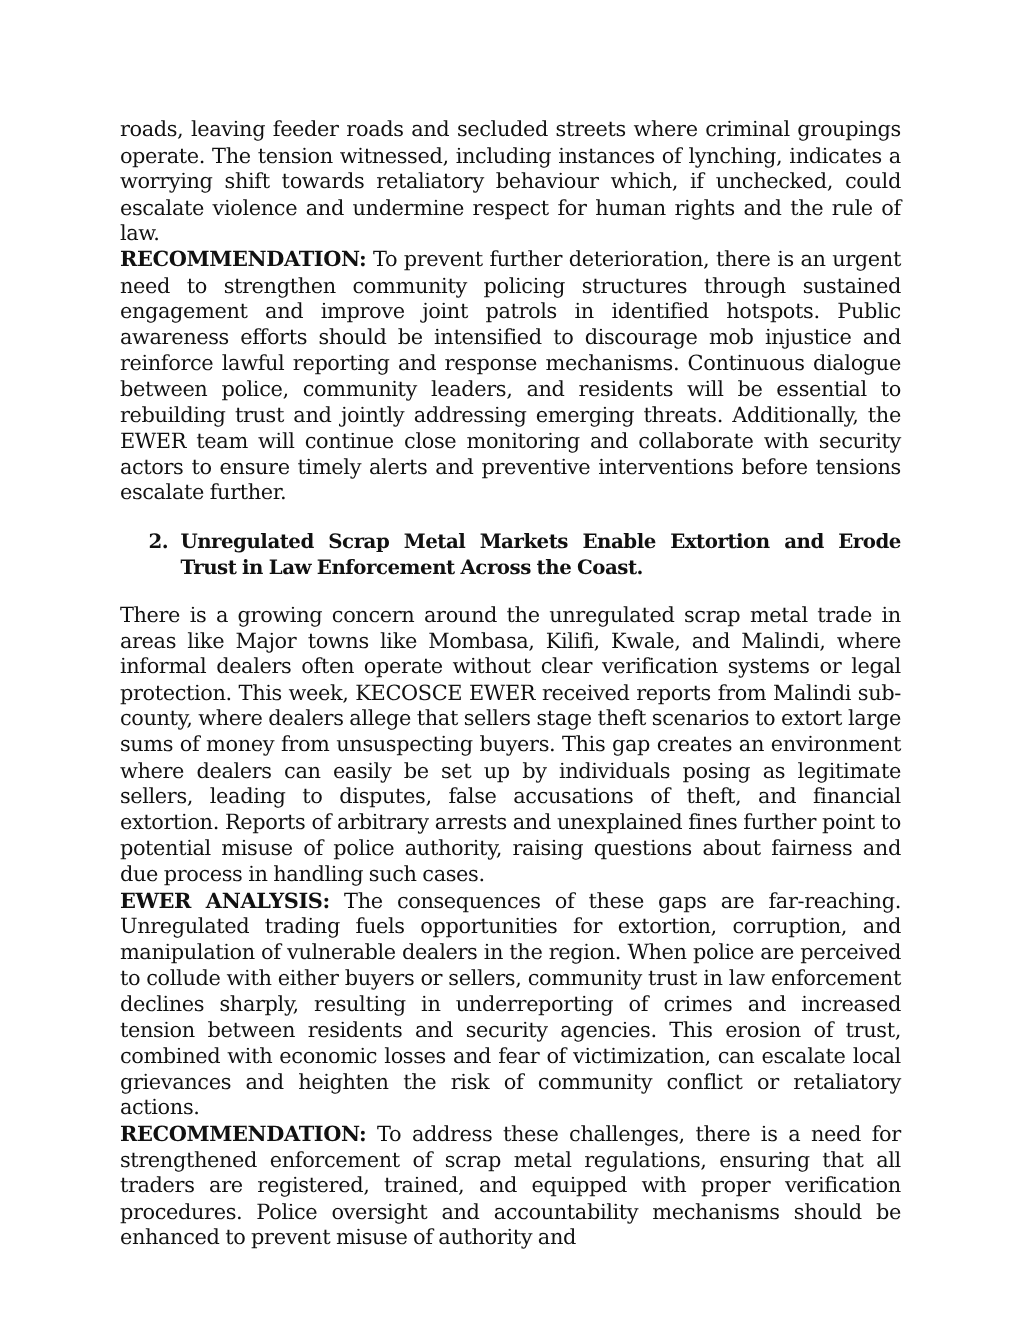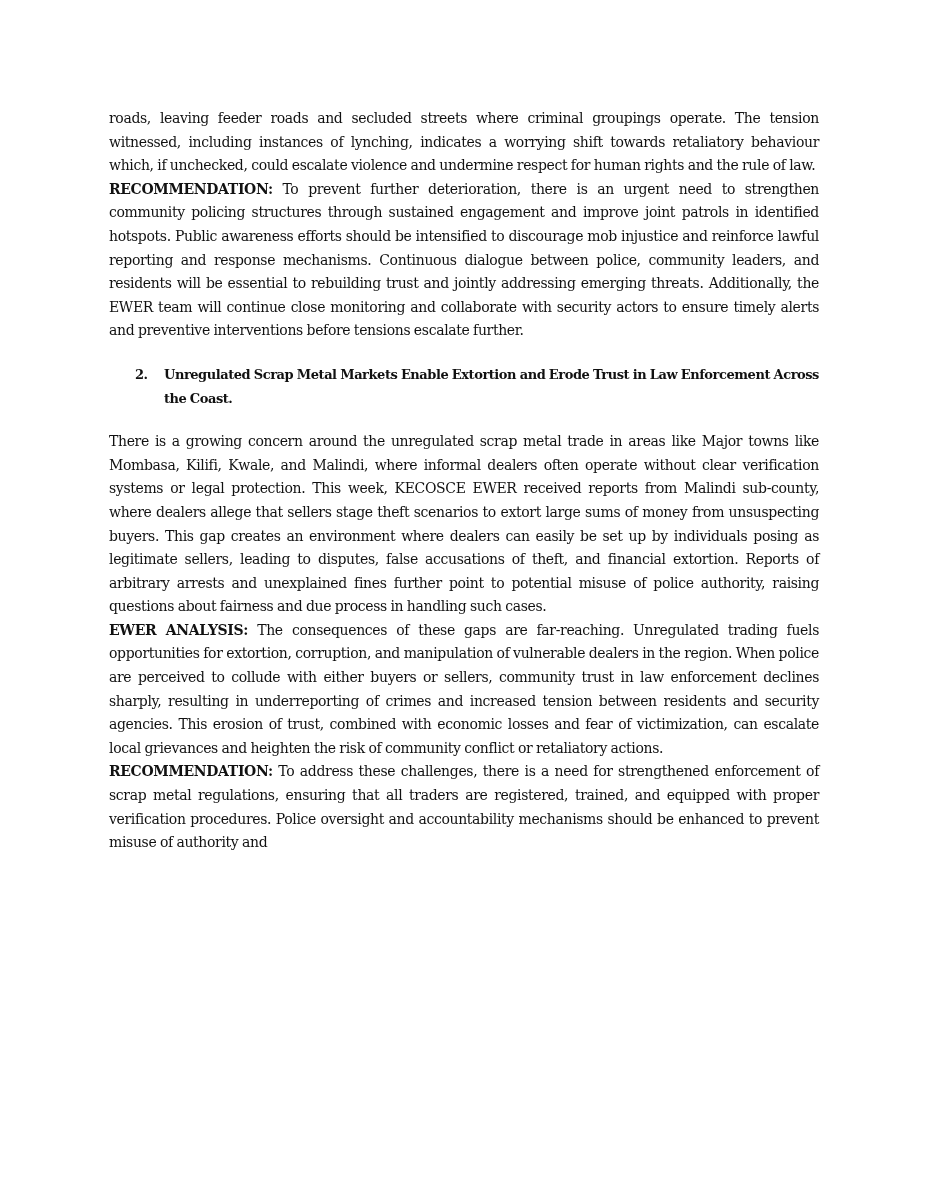--- a/index.html
+++ b/index.html
@@ -16,35 +16,35 @@
       color: #111111;
     }
     .page {
       position: absolute;
       left: 109px;
       top: 107px;
       width: 710px;
     }
     .para {
       margin: 0;
-      font-size: 14px;
+      font-size: 19px;
       line-height: 23.6px;
       text-align: justify;
       letter-spacing: -0.35px;
       word-spacing: -0.5px;
     }
     .para + .para { }
     .label {
       font-weight: bold;
     }
     .heading {
       margin: 20px 0 20px 0;
       padding-left: 55px;
       text-indent: -29px;
-      font-size: 13px;
+      font-size: 18px;
       line-height: 23.6px;
       font-weight: bold;
       text-align: justify;
       letter-spacing: -0.45px;
       word-spacing: -0.6px;
     }
     .heading .num { display: inline-block; width: 29px; text-indent: 0; }
   </style>
 </head>
 <body>

